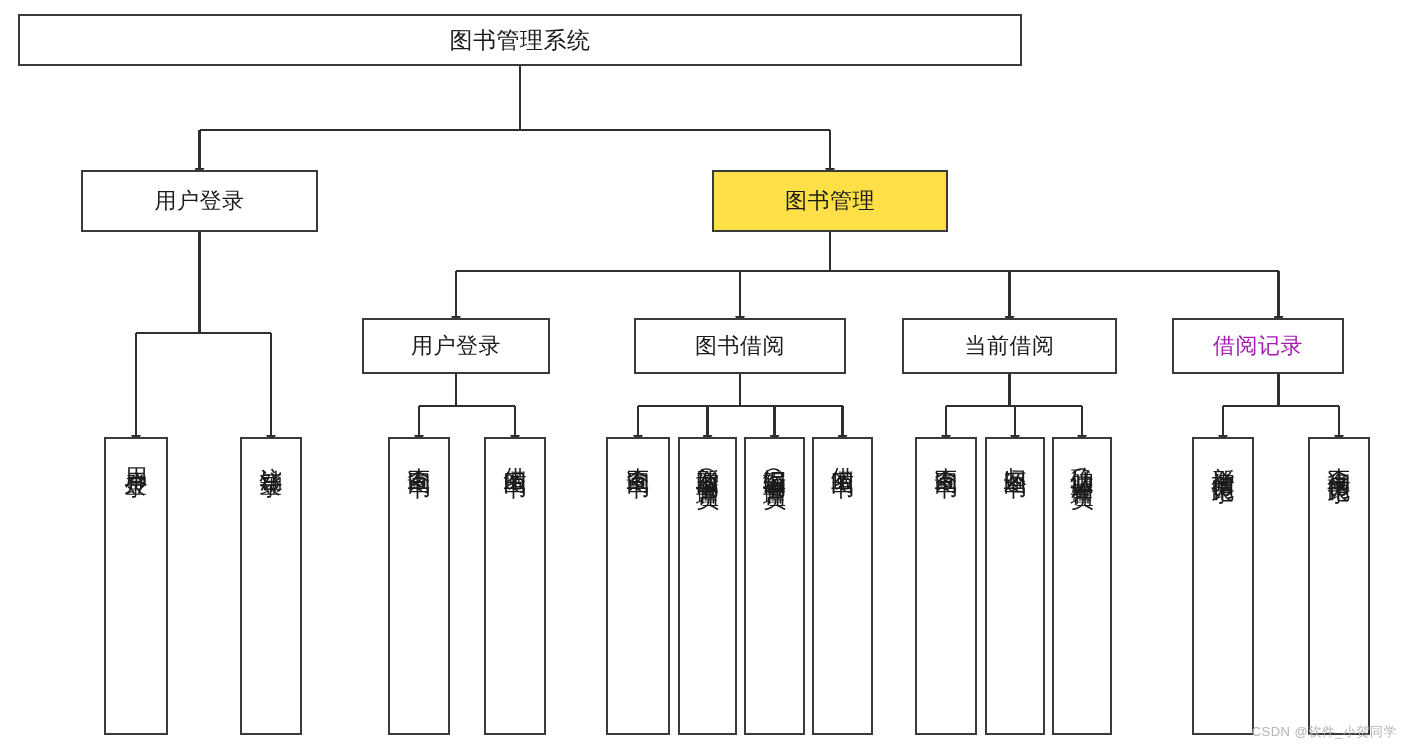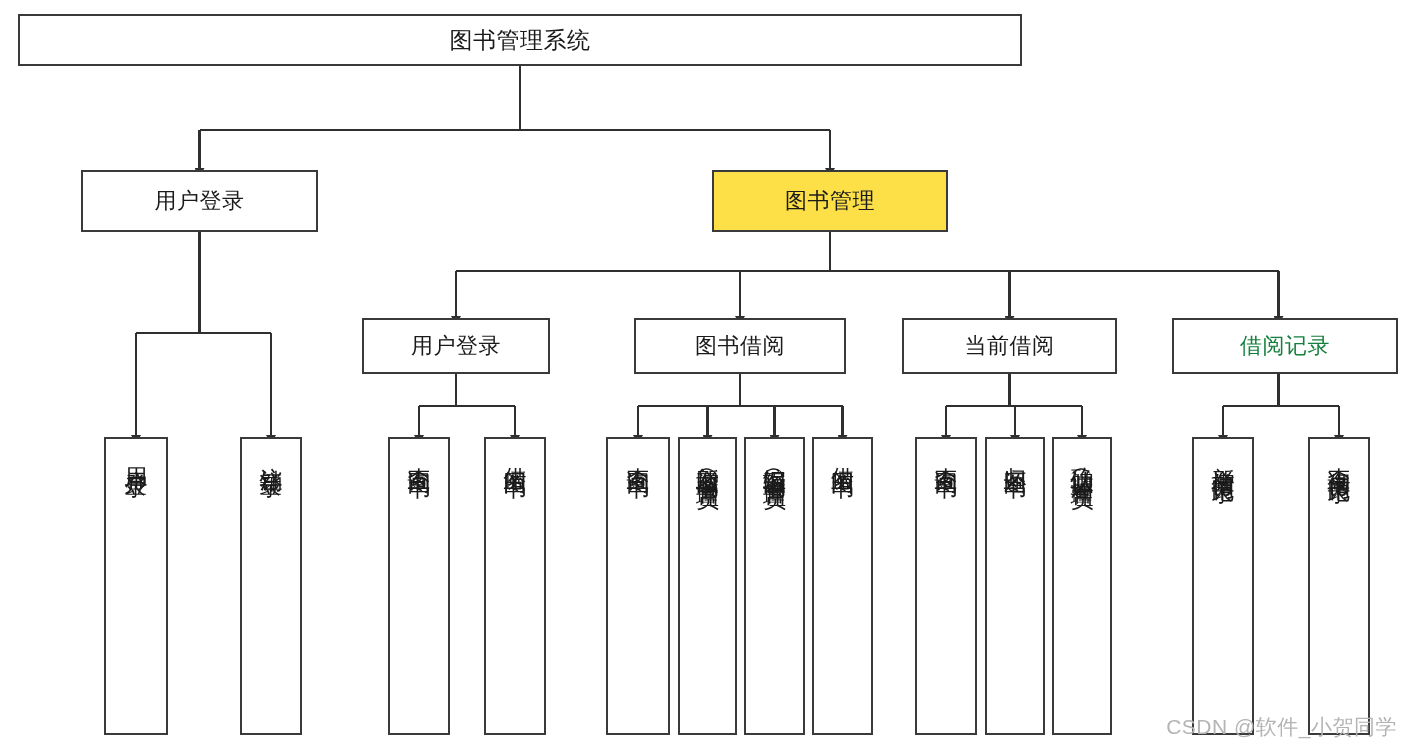--- a/index.html
+++ b/index.html
@@ -59,21 +59,21 @@
     text-orientation: upright;
     font-size: 23px;
     line-height: 1.08;
     letter-spacing: 3px;
     white-space: nowrap;
   }
   #watermark {
     position: absolute;
     right: 8px;
     bottom: 6px;
-    font-size: 21px;
+    font-size: 13px;
     color: #b4b4b4;
     letter-spacing: 0.5px;
     white-space: nowrap;
     pointer-events: none;
   }
 </style>
 </head>
 <body>
 
 <div id="diagram-root">
@@ -131,21 +131,21 @@
       </div>
       <div class="node horiz" style="left: 362px; top: 318px; width: 188px; height: 56px; border-color: rgb(58, 58, 58); background: rgb(255, 255, 255); color: rgb(26, 26, 26);">
         <span class="label">用户登录</span>
       </div>
       <div class="node horiz" style="left: 634px; top: 318px; width: 212px; height: 56px; border-color: rgb(58, 58, 58); background: rgb(255, 255, 255); color: rgb(26, 26, 26); font-family: Liberation Serif, serif;">
         <span class="label">图书借阅</span>
       </div>
       <div class="node horiz" style="left: 902px; top: 318px; width: 215px; height: 56px; border-color: rgb(58, 58, 58); background: rgb(255, 255, 255); color: rgb(26, 26, 26);">
         <span class="label">当前借阅</span>
       </div>
-      <div class="node horiz" style="left: 1172px; top: 318px; width: 226px; height: 56px; border-color: rgb(58, 58, 58); background: rgb(255, 255, 255); color: #15803d;">
+      <div class="node horiz" style="left: 1172px; top: 318px; width: 172px; height: 56px; border-color: rgb(58, 58, 58); background: rgb(255, 255, 255); color: #a21caf;">
         <span class="label">借阅记录</span>
       </div>
       <div class="node vert" style="left: 104px; top: 437px; width: 64px; height: 298px; border-color: rgb(58, 58, 58); background: rgb(255, 255, 255); color: rgb(26, 26, 26);">
         <span class="label">用户登录</span>
       </div>
       <div class="node vert" style="left: 240px; top: 437px; width: 62px; height: 298px; border-color: rgb(58, 58, 58); background: rgb(255, 255, 255); color: rgb(26, 26, 26);">
         <span class="label">注销登录</span>
       </div>
       <div class="node vert" style="left: 388px; top: 437px; width: 62px; height: 298px; border-color: rgb(58, 58, 58); background: rgb(255, 255, 255); color: rgb(26, 26, 26);">
         <span class="label">查询图书</span>

